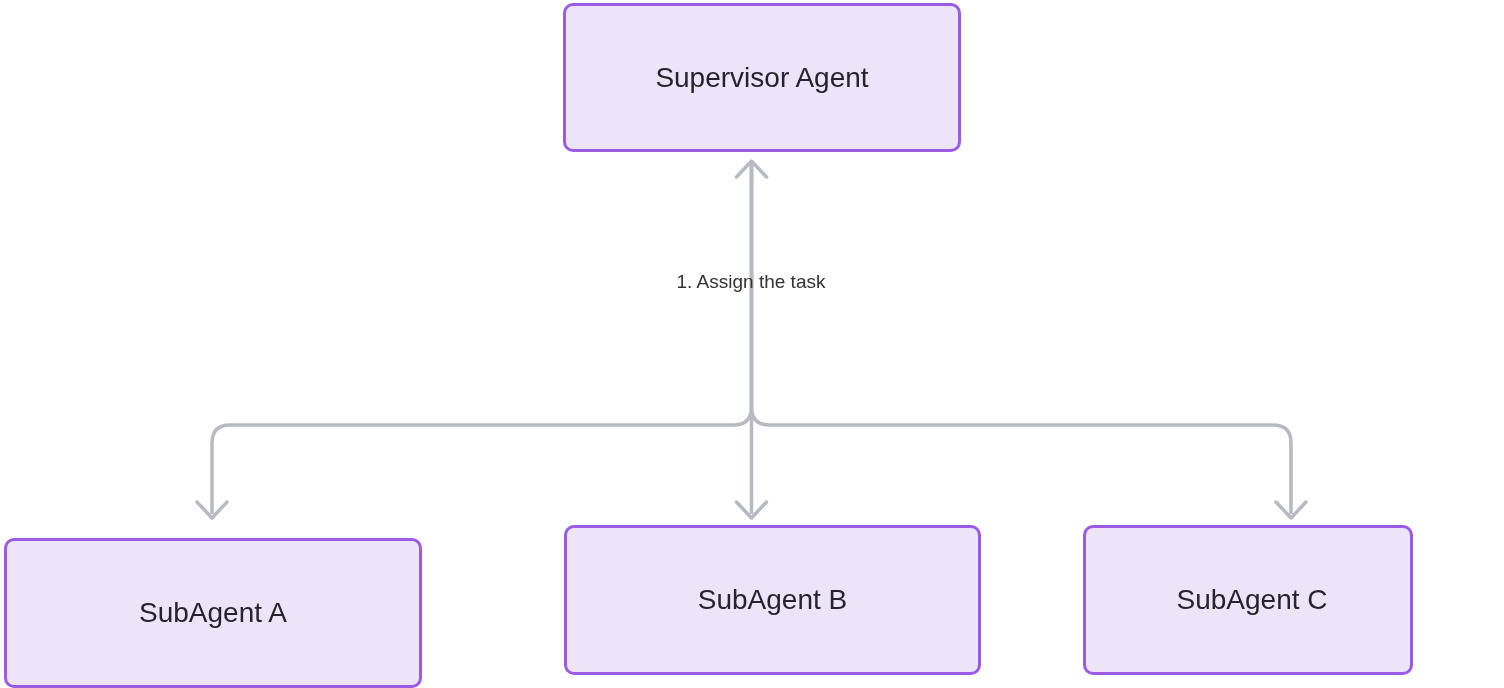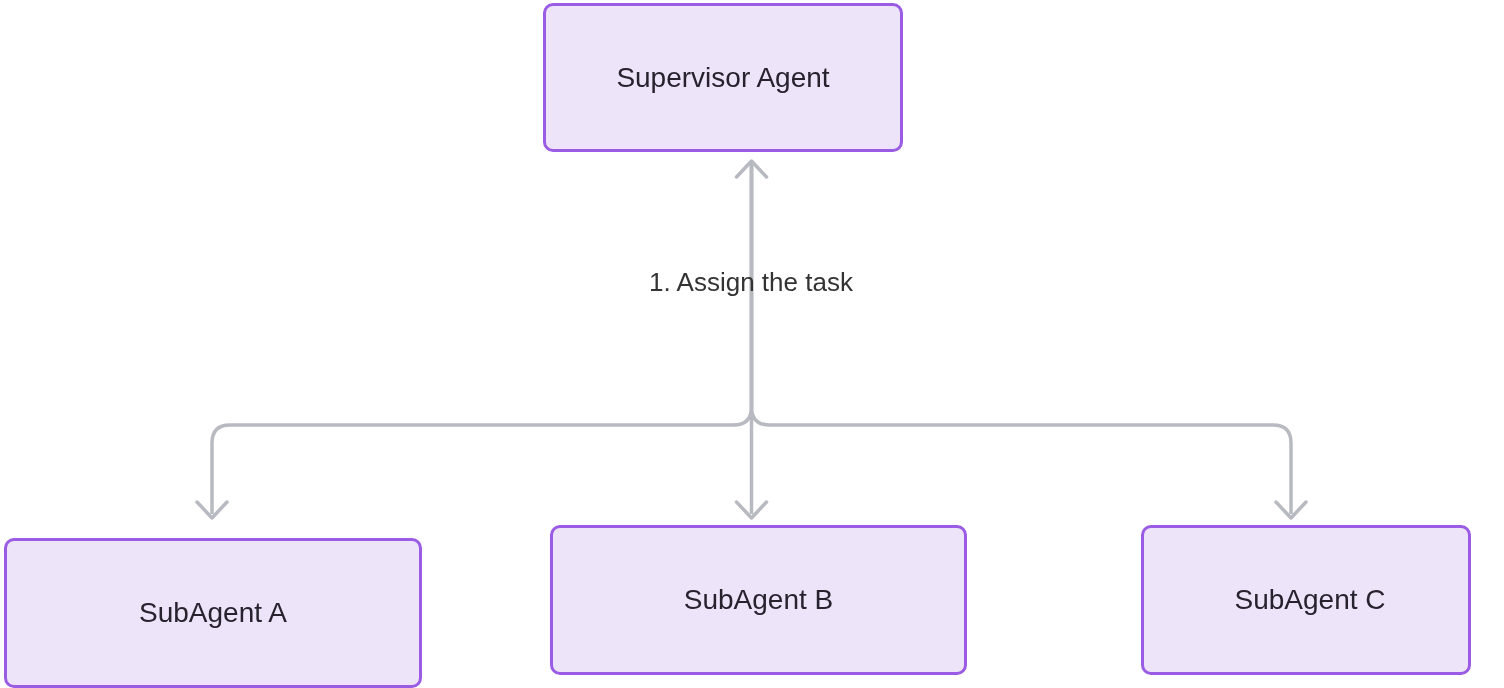--- a/index.html
+++ b/index.html
@@ -39,32 +39,32 @@
     box-sizing: border-box;
     background: #ede4f9;
     border: 3px solid #9a5ce4;
     border-radius: 10px;
     display: flex;
     align-items: center;
     justify-content: center;
     font-size: 28px;
     color: #27222e;
   }
-  .node-supervisor { left: 543px; top: 3px;   width: 360px; height: 149px; }
+  .node-supervisor { left: 563px; top: 3px;   width: 398px; height: 149px; }
   .node-sub-a      { left: 4px;   top: 538px; width: 418px; height: 150px; }
-  .node-sub-b      { left: 550px; top: 525px; width: 417px; height: 150px; }
-  .node-sub-c      { left: 1141px;top: 525px; width: 330px; height: 150px; padding-left: 8px; }
+  .node-sub-b      { left: 564px; top: 525px; width: 417px; height: 150px; }
+  .node-sub-c      { left: 1083px;top: 525px; width: 330px; height: 150px; padding-left: 8px; }
   .edge-label {
     position: absolute;
     left: 751px;
     top: 262px;
     transform: translateX(-50%);
     text-align: center;
     white-space: nowrap;
-    font-size: 26px;
+    font-size: 19px;
     line-height: 40px;
     color: #333333;
   }
 </style>
 </head>
 <body>
 
 <div class="canvas">
 
   <svg class="edges-layer" viewBox="0 0 1504 688" xmlns="http://www.w3.org/2000/svg">

